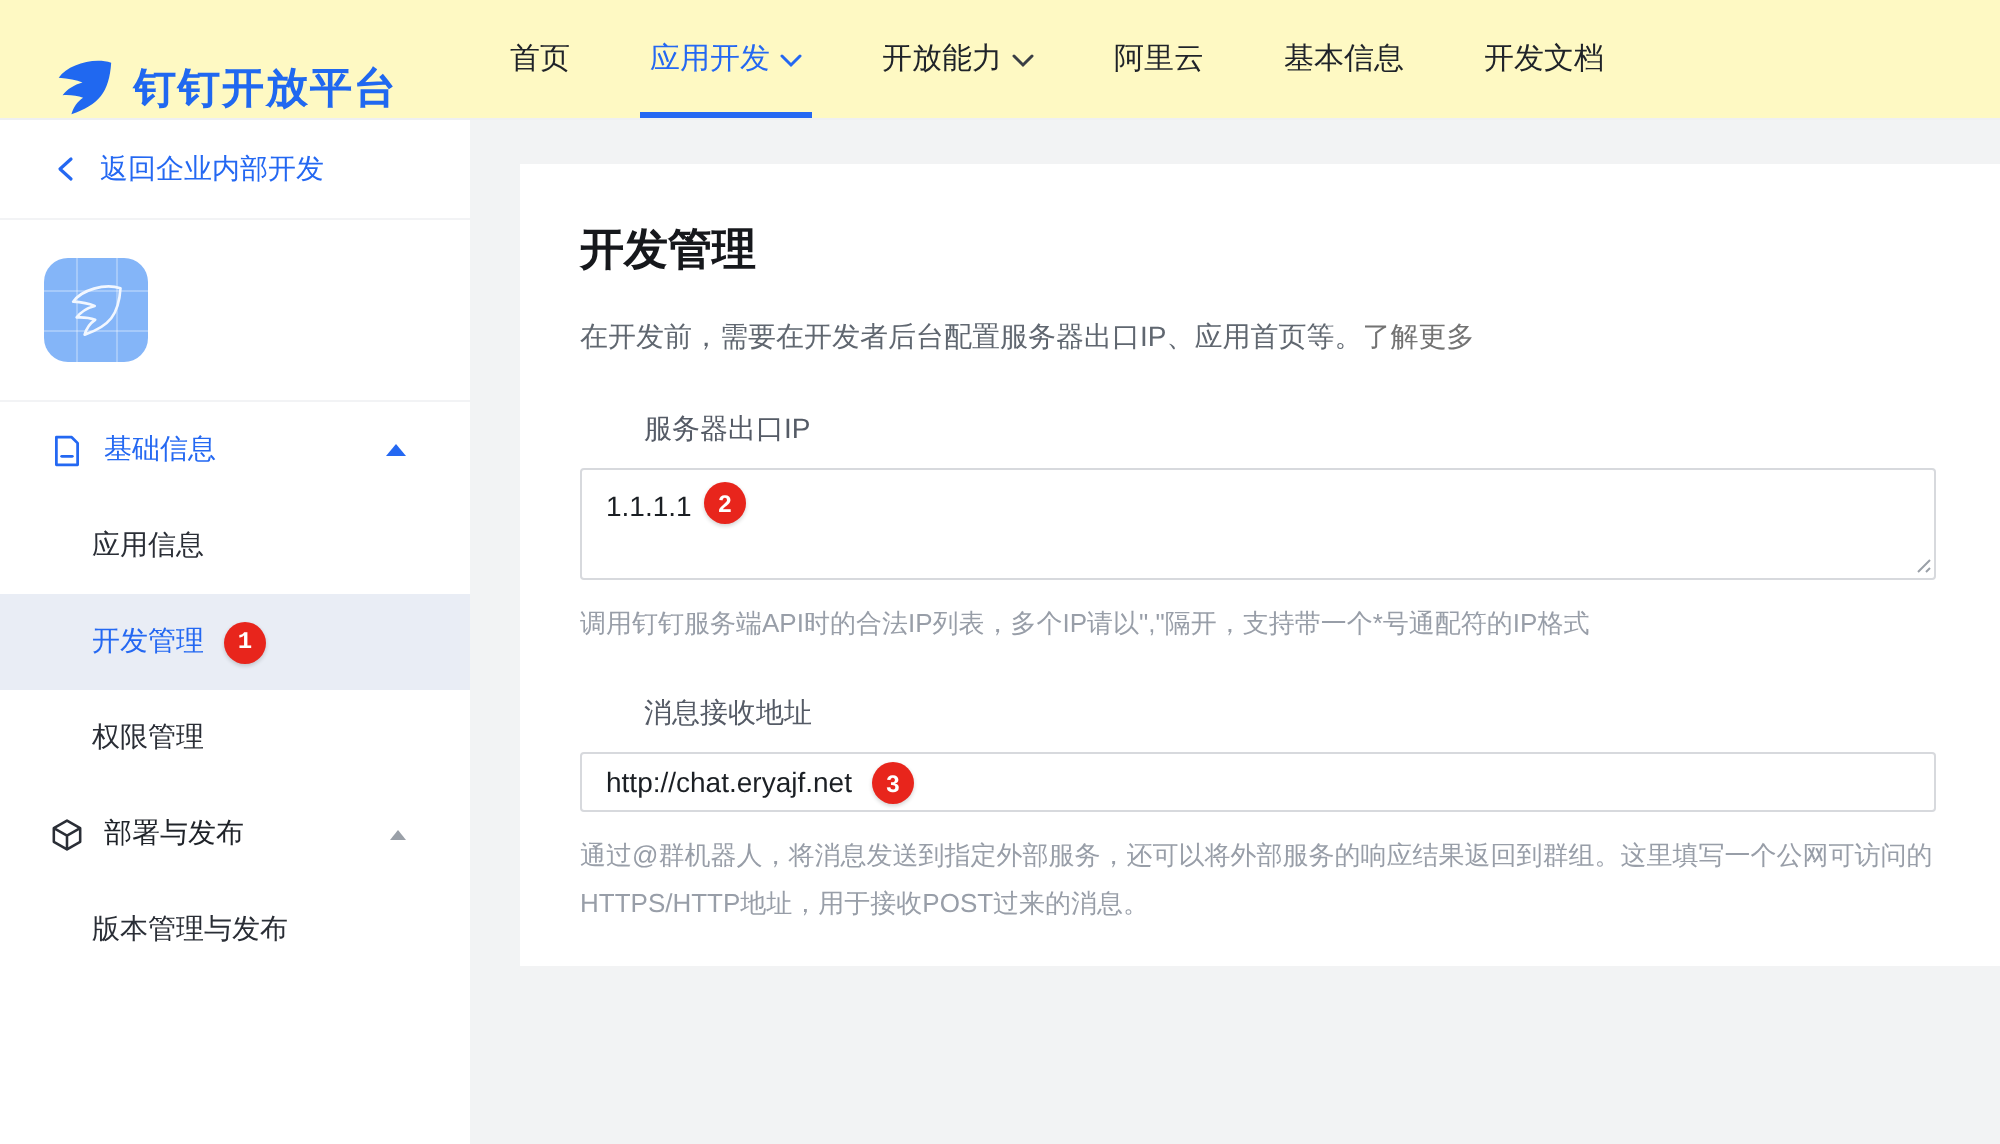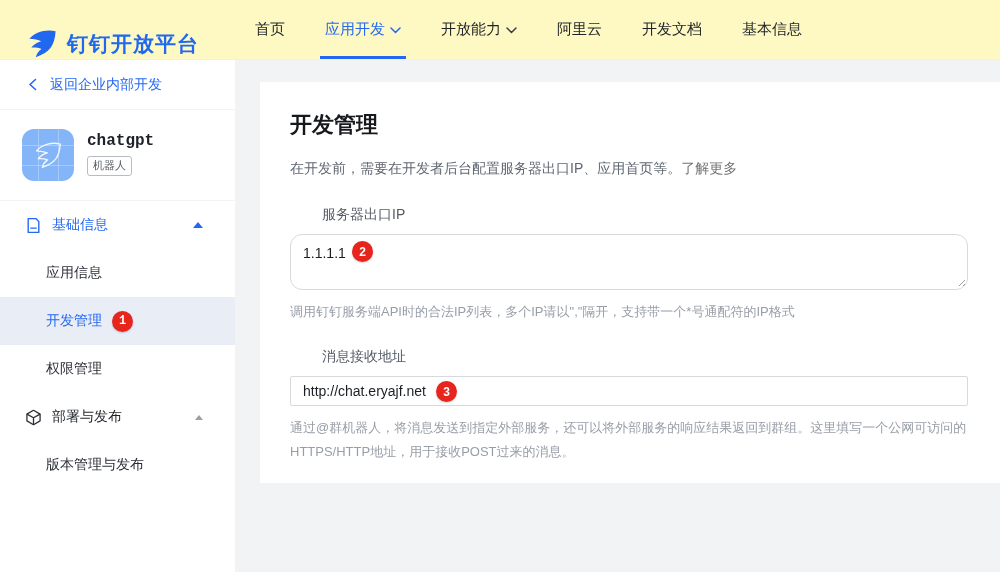--- a/index.html
+++ b/index.html
@@ -96,21 +96,21 @@
     background:#fff; padding:28px 32px 0 30px;
   }
   .page-title { font-size:22px; font-weight:bold; color:#16181c; }
   .page-desc { margin-top:20px; font-size:14px; color:#606770; }
   .learn-more { color:#737373; cursor:pointer; text-decoration:none; }
   .field-label { font-size:14px; color:#555b66;margin-left:32px; }
   .fl-1 { margin-top:28px; }
   .fl-2 { margin-top:24px; }
   .field-wrap { position:relative; margin-top:10px; width:678px; }
   .ip-textarea {
-    width:678px; height:56px; border:1px solid #d7d9dd; border-radius:12px;
+    width:678px; height:56px; border:1px solid #d7d9dd; border-radius:2px;
     padding:8px 12px; font-size:14px; color:#1b1f24; line-height:1.45;
     font-family:"Liberation Sans", sans-serif; resize:none; outline:none; display:block;
     background:#fff;
   }
   .url-input {
     width:678px; height:30px; border:1px solid #d7d9dd; border-radius:2px;
     padding:12px 12px; font-size:14px; color:#1b1f24;
     font-family:"Liberation Sans", sans-serif; outline:none; display:block; background:#fff;
   }
   .badge-in-textarea { position:absolute; left:62px; top:7px; }
@@ -141,45 +141,41 @@
     <div class="nav-item">
       <span>开放能力</span>
       <svg class="chev" viewBox="0 0 11 7">
           <path d="M1 1 L5.5 5.5 L10 1" fill="none" stroke="#3a3f45" stroke-width="1.5" stroke-linecap="round"></path>
         </svg>
     </div>
     <div class="nav-item">
       <span>阿里云</span>
     </div>
     <div class="nav-item">
+      <span>基本信息</span>
+    </div>
+    <div class="nav-item">
       <span>开发文档</span>
-    </div>
-    <div class="nav-item">
-      <span>基本信息</span>
     </div>
   </div>
 </div>
 
 <div class="sidebar">
   <div class="back-row">
     <svg width="9" height="13" viewBox="0 0 9 13">
       <path d="M7.5 1.5 L2 6.5 L7.5 11.5" fill="none" stroke="#2468f2" stroke-width="1.6" stroke-linecap="round" stroke-linejoin="round"></path>
     </svg>
     <span>返回企业内部开发</span>
   </div>
 
   <div class="profile">
     <div class="app-icon">
       <svg viewBox="0 0 32 32">
         <path d="M30.5 2.5 C21 -0.5 7.5 3.5 2.5 10.5 C7.8 10.8 12 11.7 15.2 13 C10.8 14.2 7 16.5 4.6 19.8 C8.8 19.6 12.4 20 15.5 21.2 C12.5 23.2 10.3 26.2 9.3 30 C16.5 27.6 21.8 24.4 25 20.3 C28.2 16.2 30 10.3 30.5 2.5 Z" fill="none" stroke="#f2f7ff" stroke-width="1.6" stroke-linejoin="round"></path>
       </svg>
-    </div>
-    <div>
-      <div class="app-name">chatgpt</div>
-      <span class="app-type">机器人</span>
     </div>
   </div>
 
   <div class="menu">
     <div class="m-group blue">
       <svg class="gicon" viewBox="0 0 16 16">
         <path d="M3 1.5 h7.2 L13 4.3 V14.5 H3 Z" fill="none" stroke="#2468f2" stroke-width="1.3" stroke-linejoin="round"></path>
         <path d="M5.5 10.5 h5" stroke="#2468f2" stroke-width="1.3" stroke-linecap="round"></path>
       </svg>
       <span>基础信息</span>

